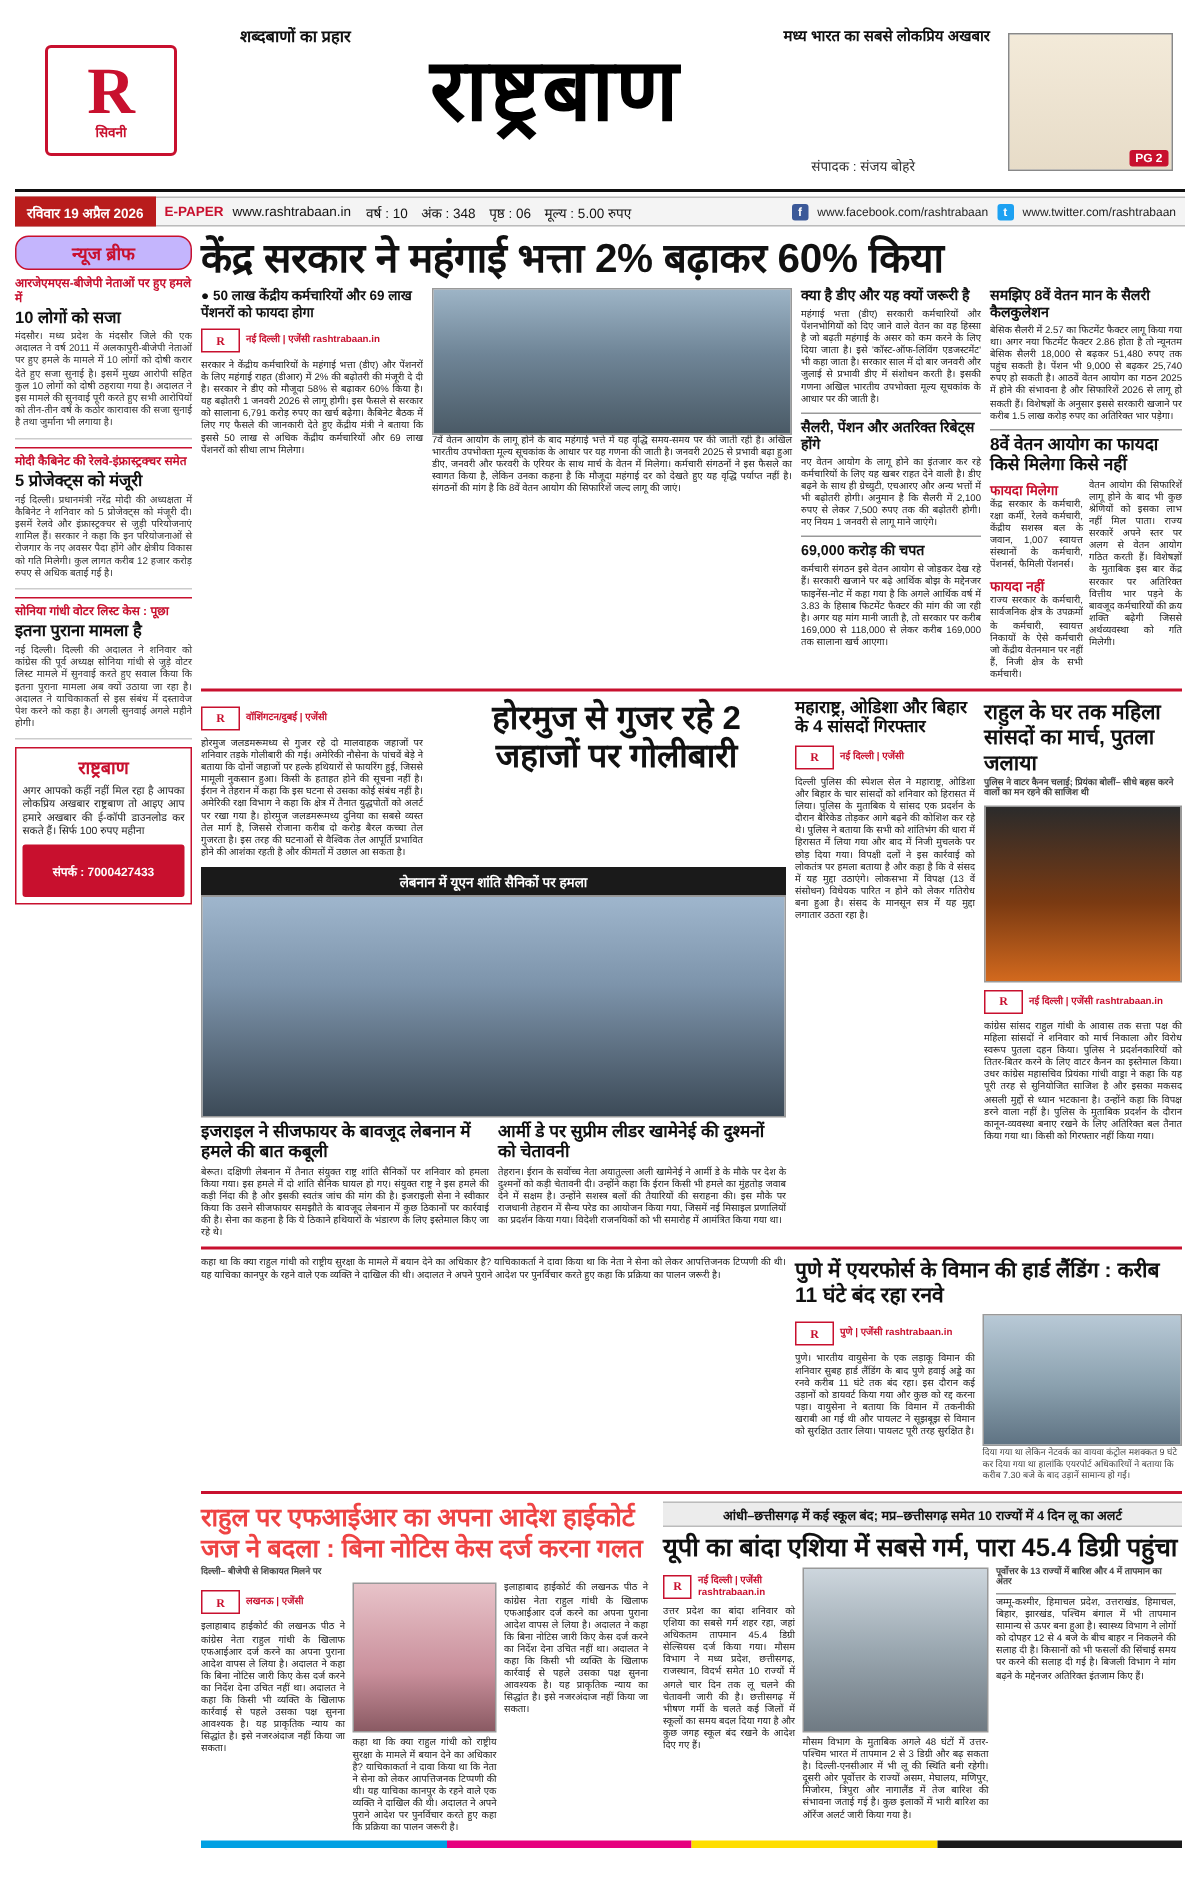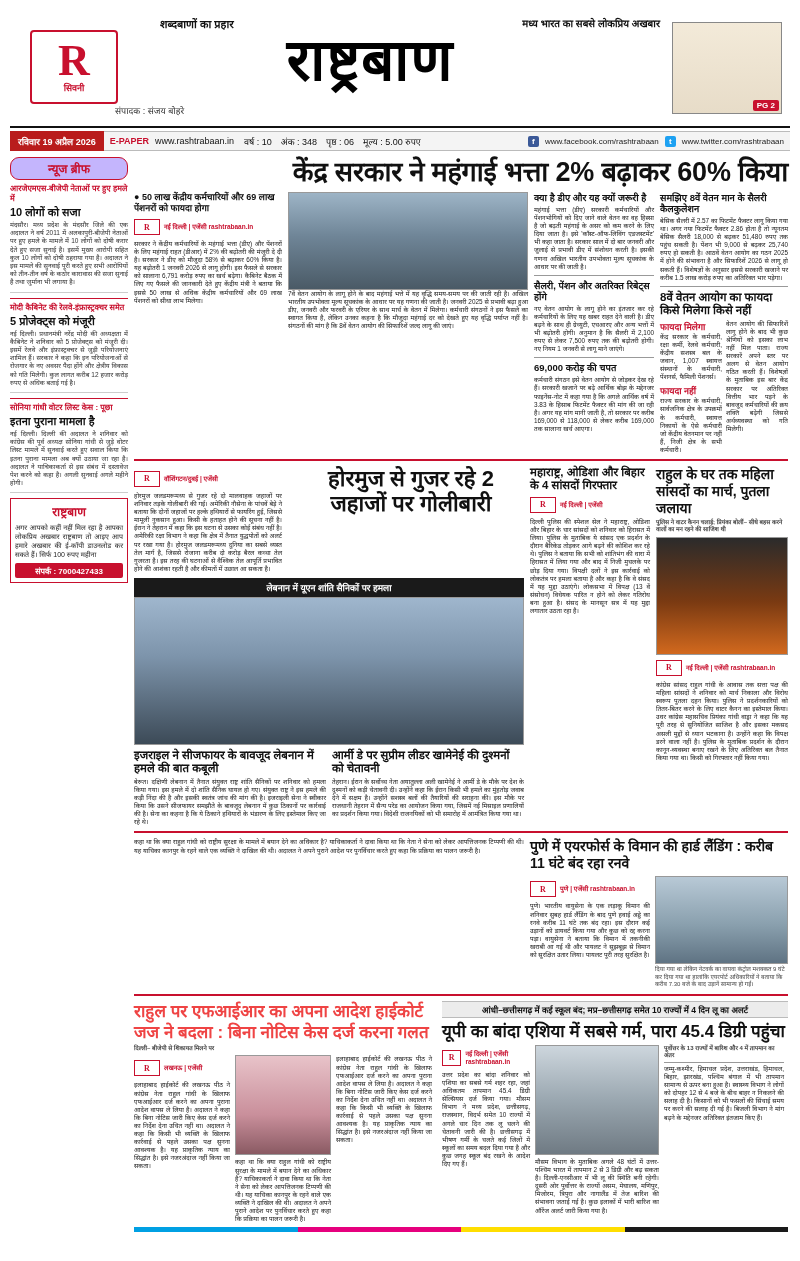--- a/index.html
+++ b/index.html
@@ -45,22 +45,22 @@
   }
   .logo-sub { font-size:9px; color:#c8102e; font-weight:bold; }
   .mh-title {
     position:absolute; left:120px; top:22px; width:480px;
     text-align:center;
     font-family:"Liberation Serif", serif;
     font-size:58px; font-weight:bold; letter-spacing:1px;
     line-height:62px; color:#000;
   }
   .mh-editor {
-    position:absolute; left:105px; top:96px; width:480px;
-    text-align:left; font-size:9px; color:#333;
+    position:absolute; left:120px; top:96px; width:480px;
+    text-align:right; font-size:9px; color:#333;
   }
   .mh-thumb {
     position:absolute; right:8px; top:14px;
     width:110px; height:92px;
     border:1px solid #888;
     background:linear-gradient(180deg,#f3ead9 0%, #e7dcc8 100%);
     overflow:hidden;
   }
   .mh-thumb .tl {
     font-size:5px; line-height:5px; color:#4a4a4a; padding:3px;
@@ -114,28 +114,28 @@
   .brief-body { font-size:6.5px; line-height:8.2px; color:#333; text-align:justify; }
   .brief-rule { height:1px; background:#c8102e; margin:4px 0; }
 
   .promo {
     border:1px solid #c8102e; padding:4px; text-align:center; margin-top:4px;
   }
   .promo-logo { color:#c8102e; font-weight:bold; font-size:12px; font-family:"Liberation Serif",serif; }
   .promo-text { font-size:7px; line-height:9px; color:#222; margin-top:3px; text-align:justify; }
   .promo-contact {
     margin-top:4px; background:#c8102e; color:#fff; font-size:8px; font-weight:bold;
-    padding:2px; border-radius:2px;
+    padding:12px; border-radius:2px;
   }
 
   
   .lead-head {
     font-size:27px; font-weight:bold; line-height:30px; color:#111;
     font-family:"Liberation Sans", sans-serif;
-    letter-spacing:-0.2px; margin-bottom:5px;text-align:right;
+    letter-spacing:-0.2px; margin-bottom:5px;
   }
   .lead-row { display:flex; gap:6px; }
   .lead-c1 { width:148px; }
   .lead-c2 { width:240px; }
   .lead-c3 { width:120px; }
   .lead-c4 { width:128px; }
 
   .bullets { font-size:9px; font-weight:bold; line-height:11px; color:#111; }
   .byline { display:flex; align-items:center; gap:4px; margin:5px 0; }
   .byline-logo {

